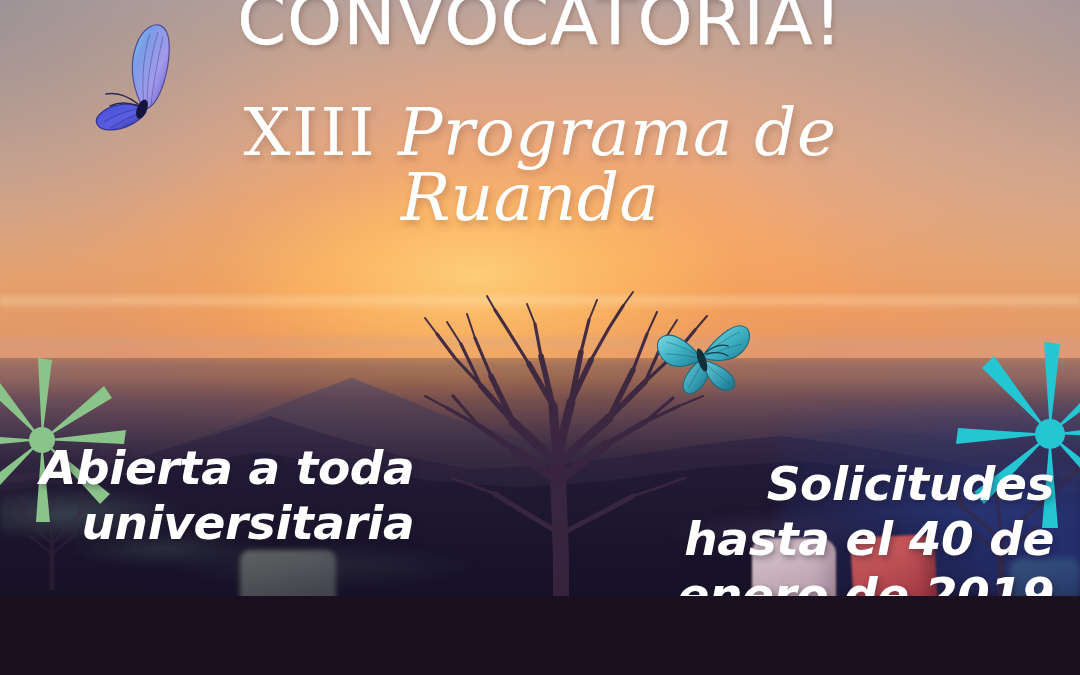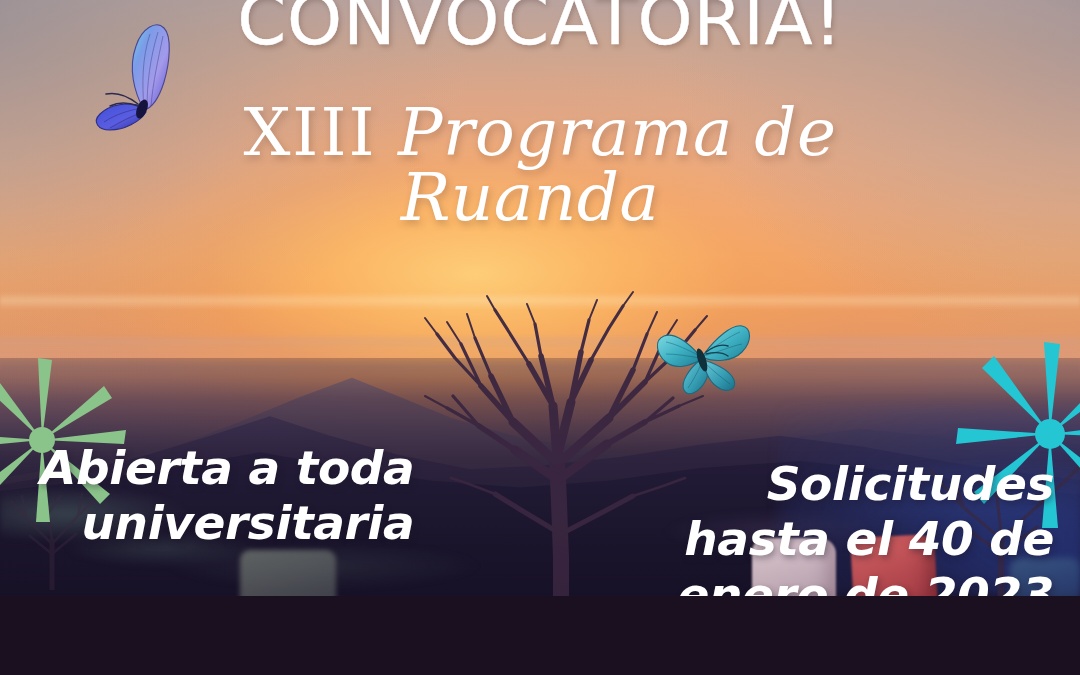--- a/index.html
+++ b/index.html
@@ -401,17 +401,17 @@
     </div>
 
     <div class="blurb blurb-left">
       <span>Abierta a toda</span>
       <span>universitaria</span>
     </div>
 
     <div class="blurb blurb-right">
       <span>Solicitudes</span>
       <span>hasta el 40 de</span>
-      <span>enero de 2023</span>
+      <span>enero de 2019</span>
     </div>
 
   </div>
 </div>
 
 </body></html>

